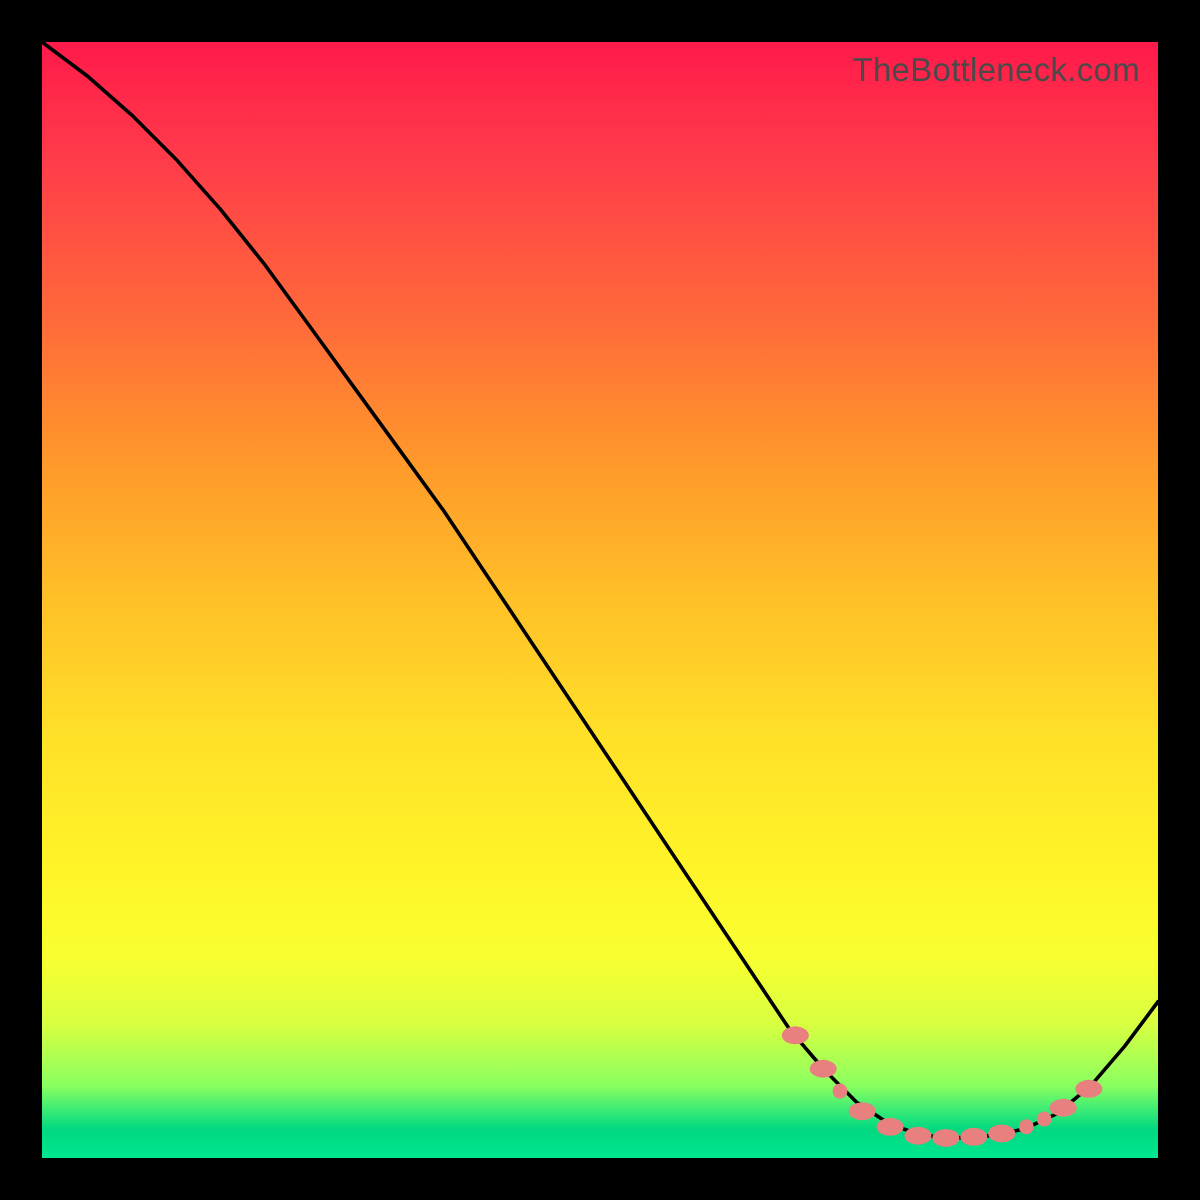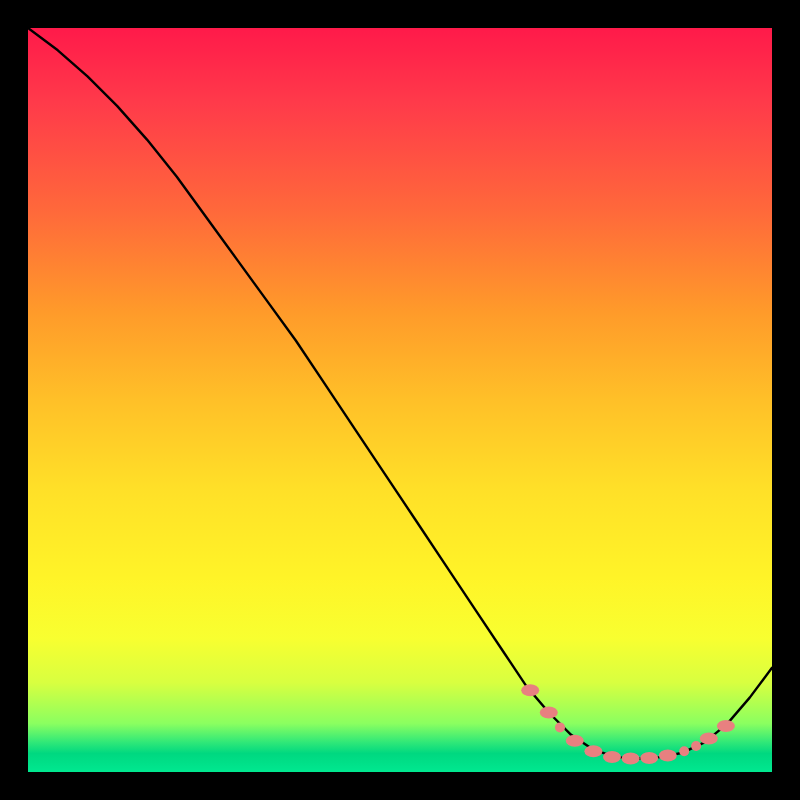--- a/index.html
+++ b/index.html
@@ -50,14 +50,15 @@
           <ellipse rx="9" ry="6" cx="584.0" cy="729.1" fill="#e88080"></ellipse>
           <ellipse rx="9" ry="6" cx="602.6" cy="730.6" fill="#e88080"></ellipse>
           <ellipse rx="9" ry="6" cx="621.2" cy="729.9" fill="#e88080"></ellipse>
           <ellipse rx="9" ry="6" cx="639.8" cy="727.6" fill="#e88080"></ellipse>
           <ellipse rx="5" ry="5" cx="656.2" cy="723.2" fill="#e88080"></ellipse>
           <ellipse rx="5" ry="5" cx="668.1" cy="718.0" fill="#e88080"></ellipse>
           <ellipse rx="9" ry="6" cx="680.8" cy="710.5" fill="#e88080"></ellipse>
           <ellipse rx="9" ry="6" cx="697.9" cy="697.9" fill="#e88080"></ellipse>
         </g>
     </svg>
+    <div class="watermark">TheBottleneck.com</div>
   </div>
 </div>
 
 </body></html>

